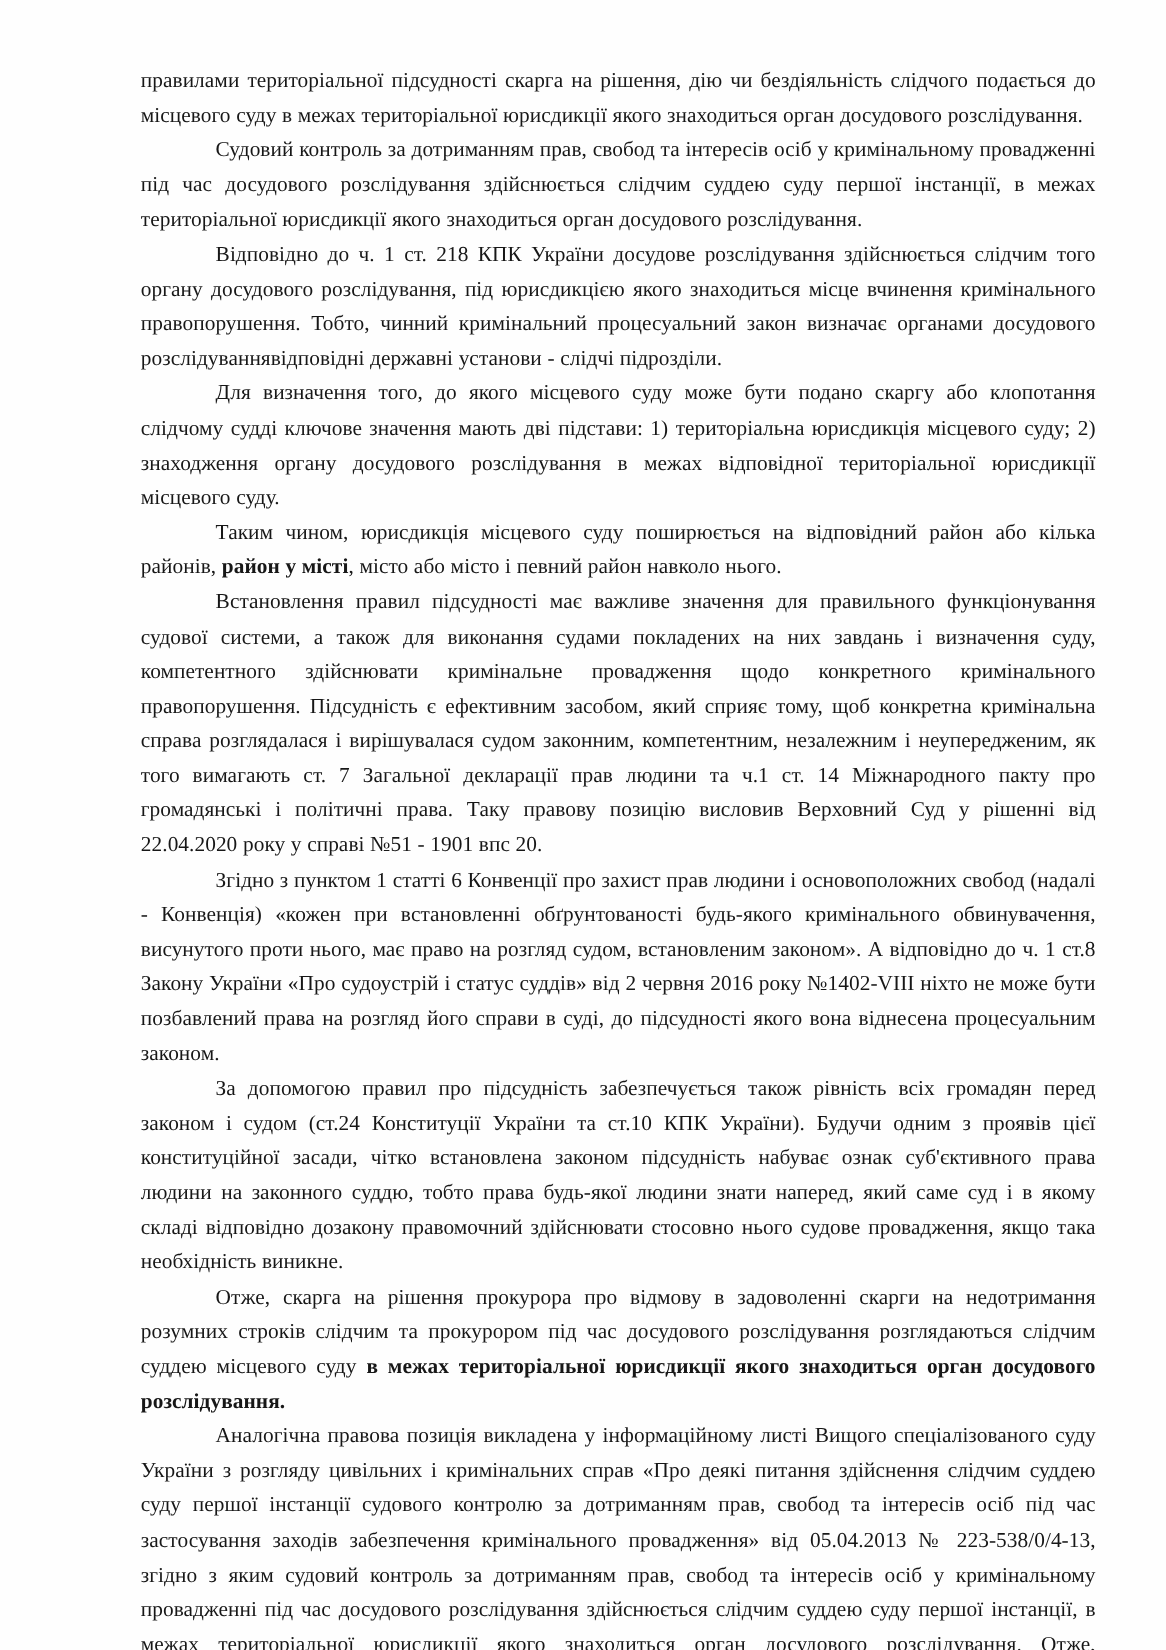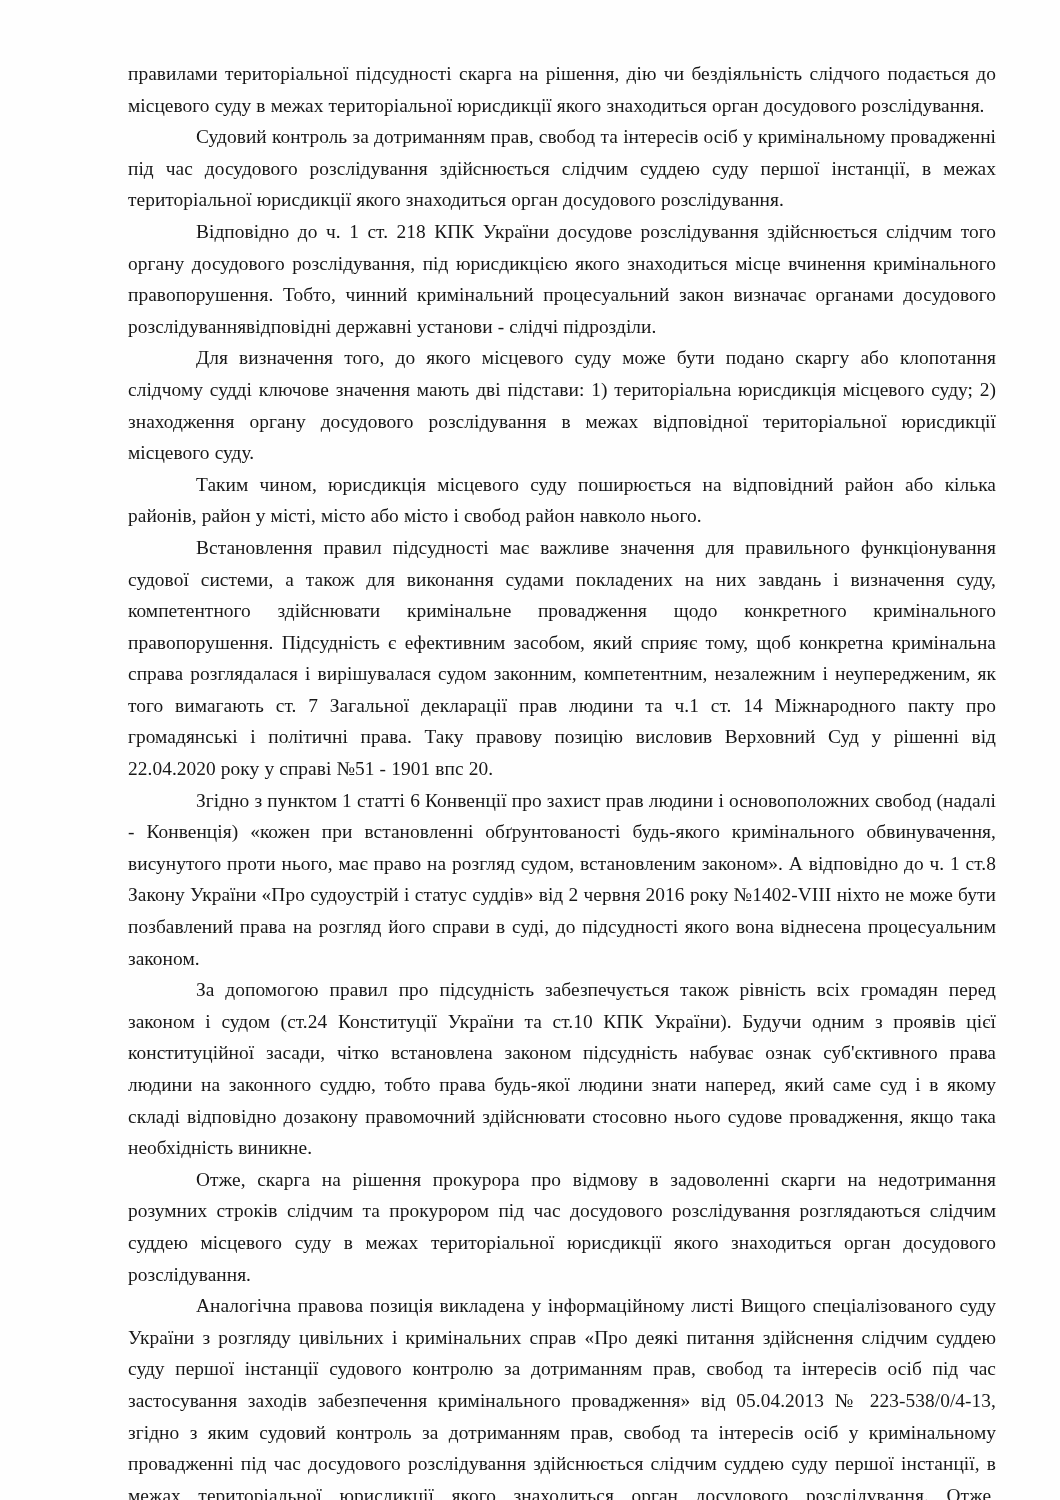--- a/index.html
+++ b/index.html
@@ -36,37 +36,37 @@
     -webkit-font-smoothing: none;
     letter-spacing: 0.05px;
     word-spacing: 0.2px;
   }
 
   .para.no-indent {
     text-indent: 0;
   }
 
   .para b {
-    font-weight: 400;
+    font-weight: 700;
   }
 
   
   .text-column {
     filter: contrast(1.04);
   }
 </style>
 </head>
 <body>
 
 <div class="page">
   <div class="text-column" id="text-column">
       <p class="para no-indent"><span>правилами територіальної підсудності скарга на рішення, дію чи бездіяльність слідчого подається до місцевого суду в межах територіальної юрисдикції якого знаходиться орган досудового розслідування.</span></p>
       <p class="para"><span>Судовий контроль за дотриманням прав, свобод та інтересів осіб у кримінальному провадженні під час досудового розслідування здійснюється слідчим суддею суду першої інстанції, в межах територіальної юрисдикції якого знаходиться орган досудового розслідування.</span></p>
       <p class="para"><span>Відповідно до ч. 1 ст. 218 КПК України досудове розслідування здійснюється слідчим того органу досудового розслідування, під юрисдикцією якого знаходиться місце вчинення кримінального правопорушення. Тобто, чинний кримінальний процесуальний закон визначає органами досудового розслідуваннявідповідні державні установи - слідчі підрозділи.</span></p>
       <p class="para"><span>Для визначення того, до якого місцевого суду може бути подано скаргу або клопотання слідчому судді ключове значення мають дві підстави: 1) територіальна юрисдикція місцевого суду; 2) знаходження органу досудового розслідування в межах відповідної територіальної юрисдикції місцевого суду.</span></p>
-      <p class="para"><span>Таким чином, юрисдикція місцевого суду поширюється на відповідний район або кілька районів, </span><b>район у місті</b><span>, місто або місто і свобод район навколо нього.</span></p>
+      <p class="para"><span>Таким чином, юрисдикція місцевого суду поширюється на відповідний район або кілька районів, </span><b>район у місті</b><span>, місто або місто і певний район навколо нього.</span></p>
       <p class="para"><span>Встановлення правил підсудності має важливе значення для правильного функціонування судової системи, а також для виконання судами покладених на них завдань і визначення суду, компетентного здійснювати кримінальне провадження щодо конкретного кримінального правопорушення. Підсудність є ефективним засобом, який сприяє тому, щоб конкретна кримінальна справа розглядалася і вирішувалася судом законним, компетентним, незалежним і неупередженим, як того вимагають ст. 7 Загальної декларації прав людини та ч.1 ст. 14 Міжнародного пакту про громадянські і політичні права. Таку правову позицію висловив Верховний Суд у рішенні від 22.04.2020 року у справі №51 - 1901 впс 20.</span></p>
       <p class="para"><span>Згідно з пунктом 1 статті 6 Конвенції про захист прав людини і основоположних свобод (надалі - Конвенція) «кожен при встановленні обґрунтованості будь-якого кримінального обвинувачення, висунутого проти нього, має право на розгляд судом, встановленим законом». А відповідно до ч. 1 ст.8 Закону України «Про судоустрій і статус суддів» від 2 червня 2016 року №1402-VIII ніхто не може бути позбавлений права на розгляд його справи в суді, до підсудності якого вона віднесена процесуальним законом.</span></p>
       <p class="para"><span>За допомогою правил про підсудність забезпечується також рівність всіх громадян перед законом і судом (ст.24 Конституції України та ст.10 КПК України). Будучи одним з проявів цієї конституційної засади, чітко встановлена законом підсудність набуває ознак суб'єктивного права людини на законного суддю, тобто права будь-якої людини знати наперед, який саме суд і в якому складі відповідно дозакону правомочний здійснювати стосовно нього судове провадження, якщо така необхідність виникне.</span></p>
       <p class="para"><span>Отже, скарга на рішення прокурора про відмову в задоволенні скарги на недотримання розумних строків слідчим та прокурором під час досудового розслідування розглядаються слідчим суддею місцевого суду </span><b>в межах територіальної юрисдикції якого знаходиться орган досудового розслідування.</b></p>
       <p class="para"><span>Аналогічна правова позиція викладена у інформаційному листі Вищого спеціалізованого суду України з розгляду цивільних і кримінальних справ «Про деякі питання здійснення слідчим суддею суду першої інстанції судового контролю за дотриманням прав, свобод та інтересів осіб під час застосування заходів забезпечення кримінального провадження» від 05.04.2013 № 223-538/0/4-13, згідно з яким судовий контроль за дотриманням прав, свобод та інтересів осіб у кримінальному провадженні під час досудового розслідування здійснюється слідчим суддею суду першої інстанції, в межах територіальної юрисдикції якого знаходиться орган досудового розслідування. Отже, правильним є застосування зазначеного правила її до розгляду інших клопотань, територіальна підсудність щодо яких прямо не визначена процесуальним законом, у тому числі й скарг на рішення, дії чи бездіяльність слідчого чи прокурора під час досудового розслідування.</span></p>
     </div>
 </div>
 
 </body></html>

